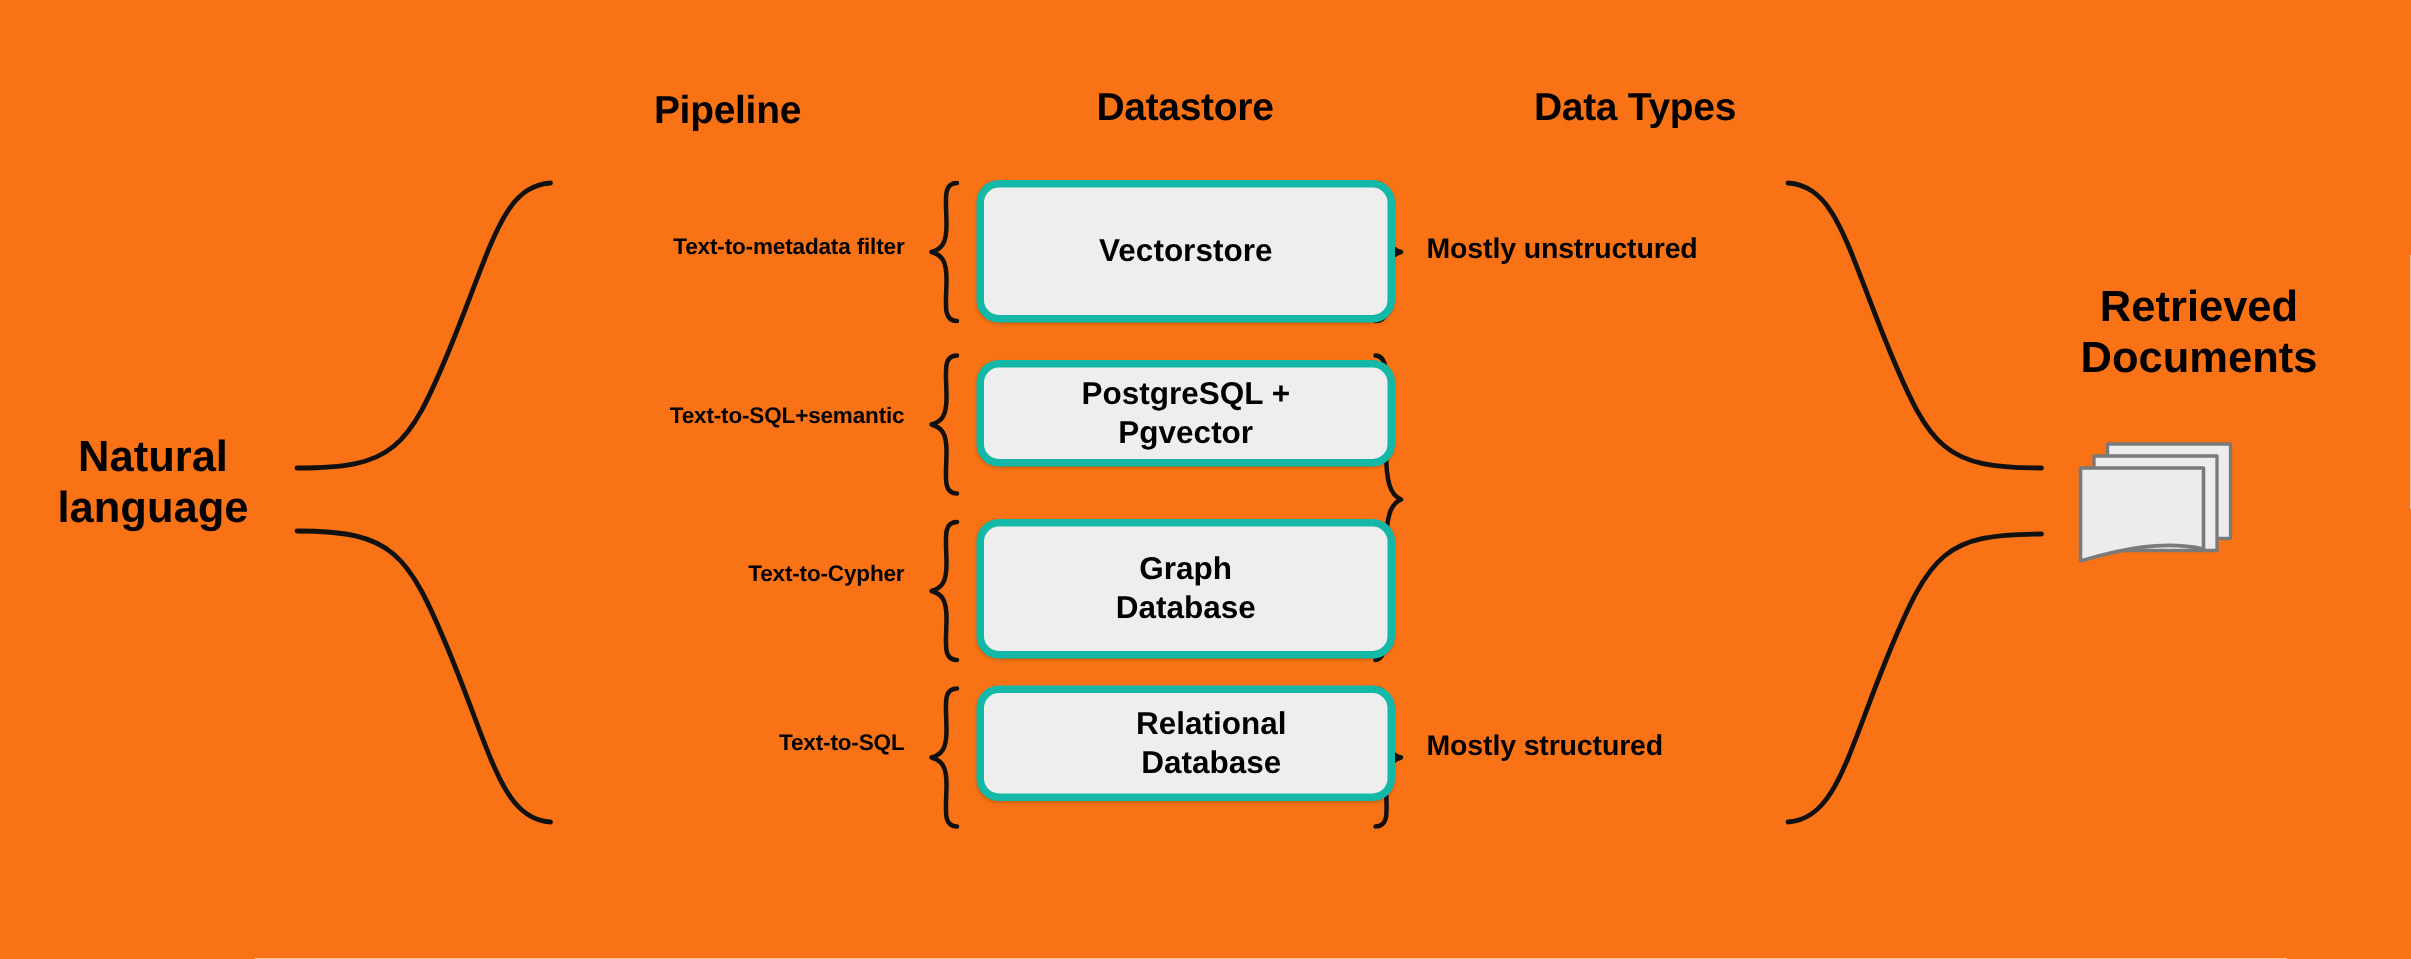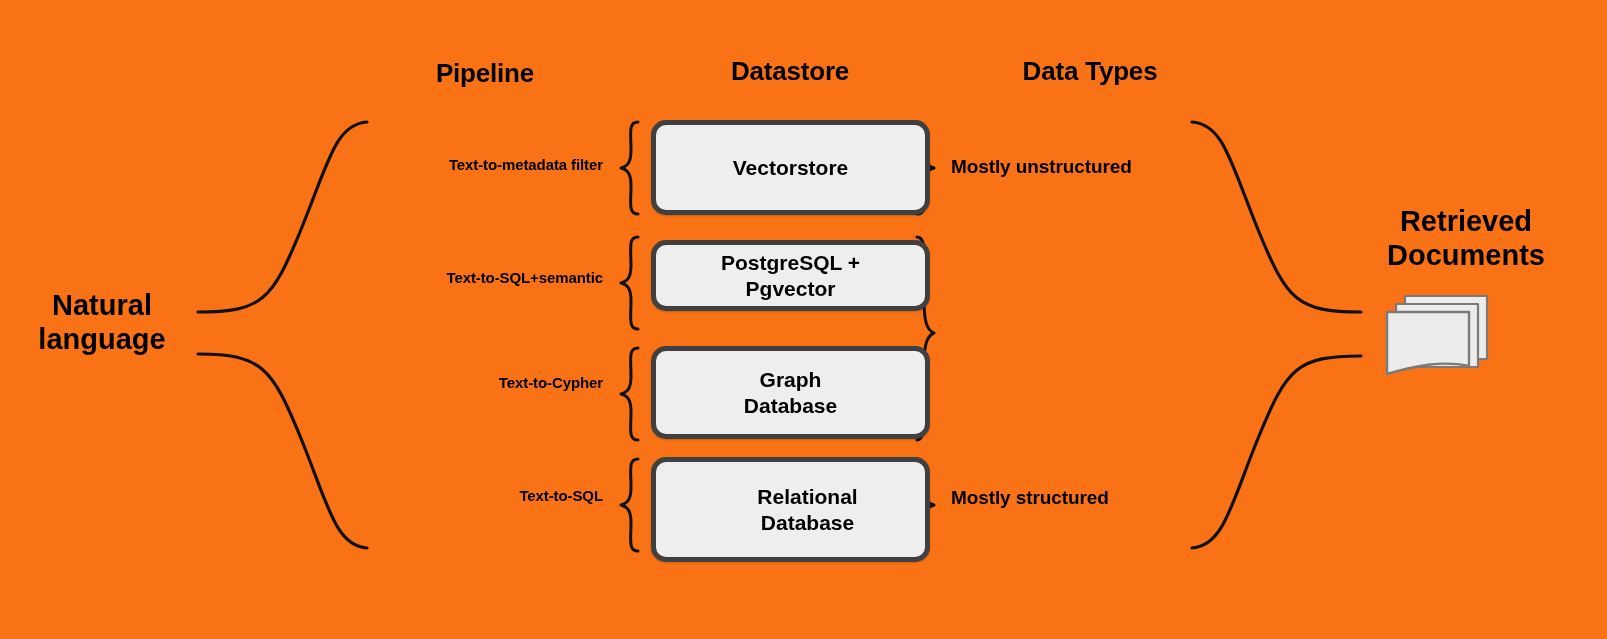--- a/index.html
+++ b/index.html
@@ -70,21 +70,21 @@
     font-size: 19px;
     font-weight: bold;
     text-align: left;
     white-space: nowrap;
     letter-spacing: -0.1px;
   }
 
   
   .store-box {
     box-sizing: border-box;
-    border: 5px solid #404040;
+    border: 5px solid #14b8a6;
     border-radius: 15px;
     background: #eeeeee;
     display: flex;
     align-items: center;
     justify-content: center;
     box-shadow: 0 1px 2px rgba(0,0,0,0.18);
   }
   .store-label {
     font-size: 21px;
     font-weight: bold;
@@ -147,21 +147,21 @@
 
   <div class="abs col-header" style="left:385px; top:58px; width:200px;">Pipeline</div>
 
   <div class="abs col-header" style="left:665px; top:56px; width:250px;">Datastore</div>
 
   <div class="abs col-header" style="left:985px; top:56px; width:210px;">Data Types</div>
 
   <div class="abs endpoint-left" style="left:-13px; top:288px;">Natural
 language</div>
 
-  <div class="abs endpoint-right" style="left:1341px; top:204px;">Retrieved
+  <div class="abs endpoint-right" style="left:1341px; top:188px;">Retrieved
 Documents</div>
 
   <div class="abs pipeline-label" style="left:166px; top:156px; width:437px;">Text-to-metadata filter</div>
 
   <div class="abs pipeline-label" style="left:166px; top:269px; width:437px;">Text-to-SQL+semantic</div>
 
   <div class="abs pipeline-label" style="left:166px; top:487px; width:437px;">Text-to-SQL</div>
 
   <div class="abs pipeline-label" style="left:166px; top:374px; width:437px;">Text-to-Cypher</div>
 
@@ -172,21 +172,21 @@
   <div class="abs store-box" style="left:651px; top:240px; width:279px; height:71px;">
     <span class="store-label">PostgreSQL +
 Pgvector</span>
   </div>
 
   <div class="abs store-box" style="left:651px; top:346px; width:279px; height:93px;">
     <span class="store-label">Graph
 Database</span>
   </div>
 
-  <div class="abs store-box" style="left:651px; top:457px; width:279px; height:105px;padding-left:34px;">
+  <div class="abs store-box" style="left:651px; top:457px; width:279px; height:77px;padding-left:34px;">
     <span class="store-label">Relational
 Database</span>
   </div>
 
   <div class="abs datatype-label" style="left:951px; top:156px;text-align:right;">Mostly unstructured</div>
 
 
   <div class="abs datatype-label" style="left:951px; top:487px;">Mostly structured</div>
 
 </div>

